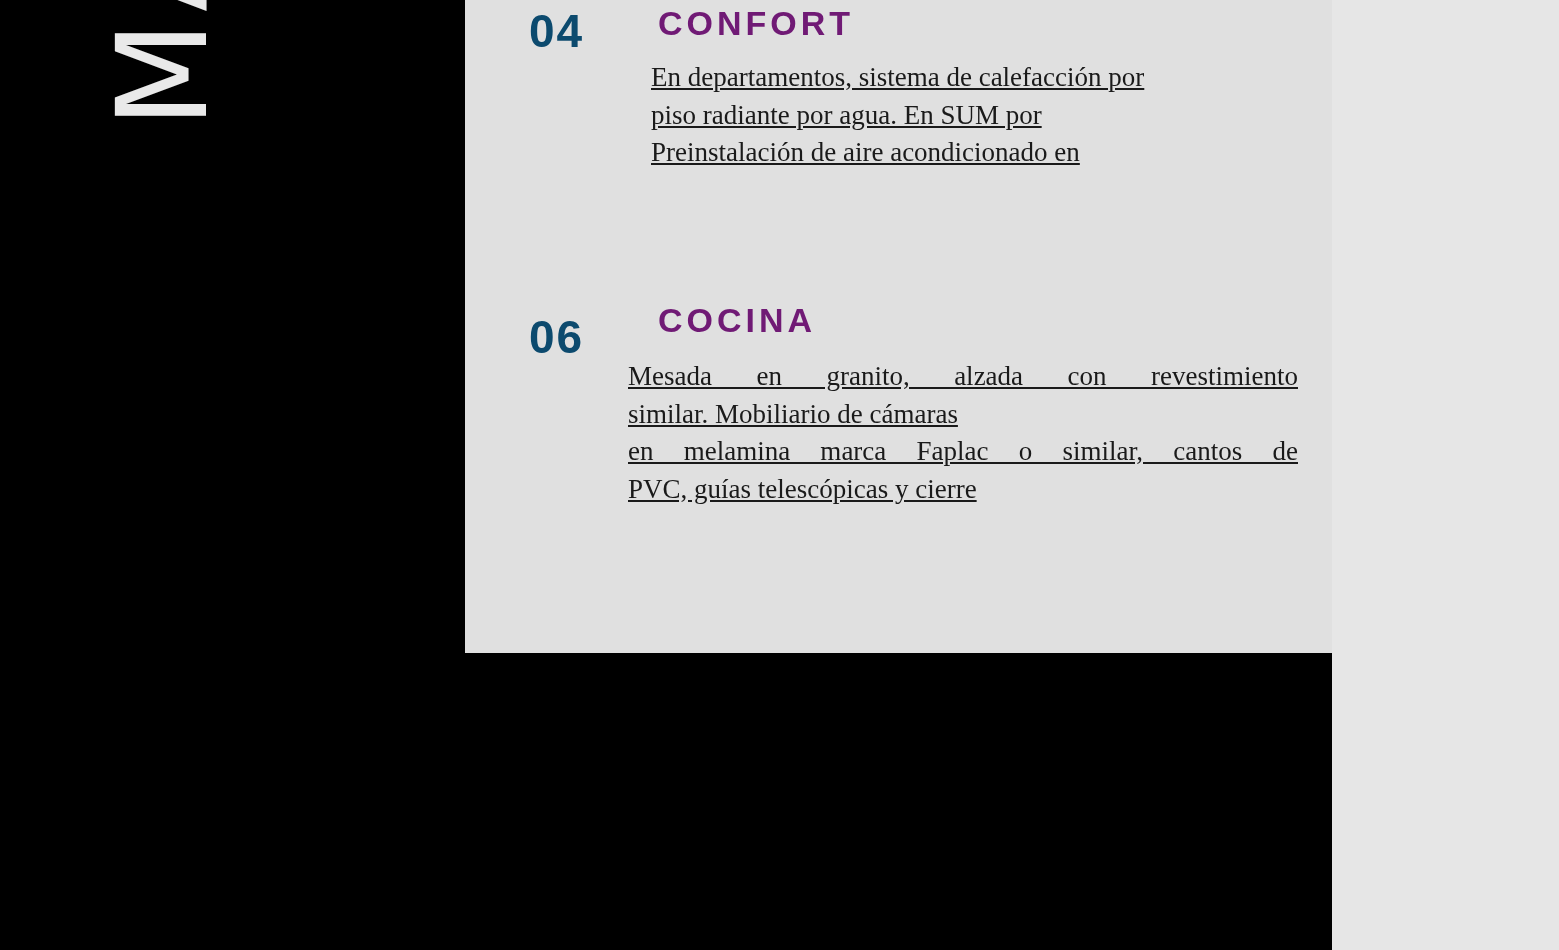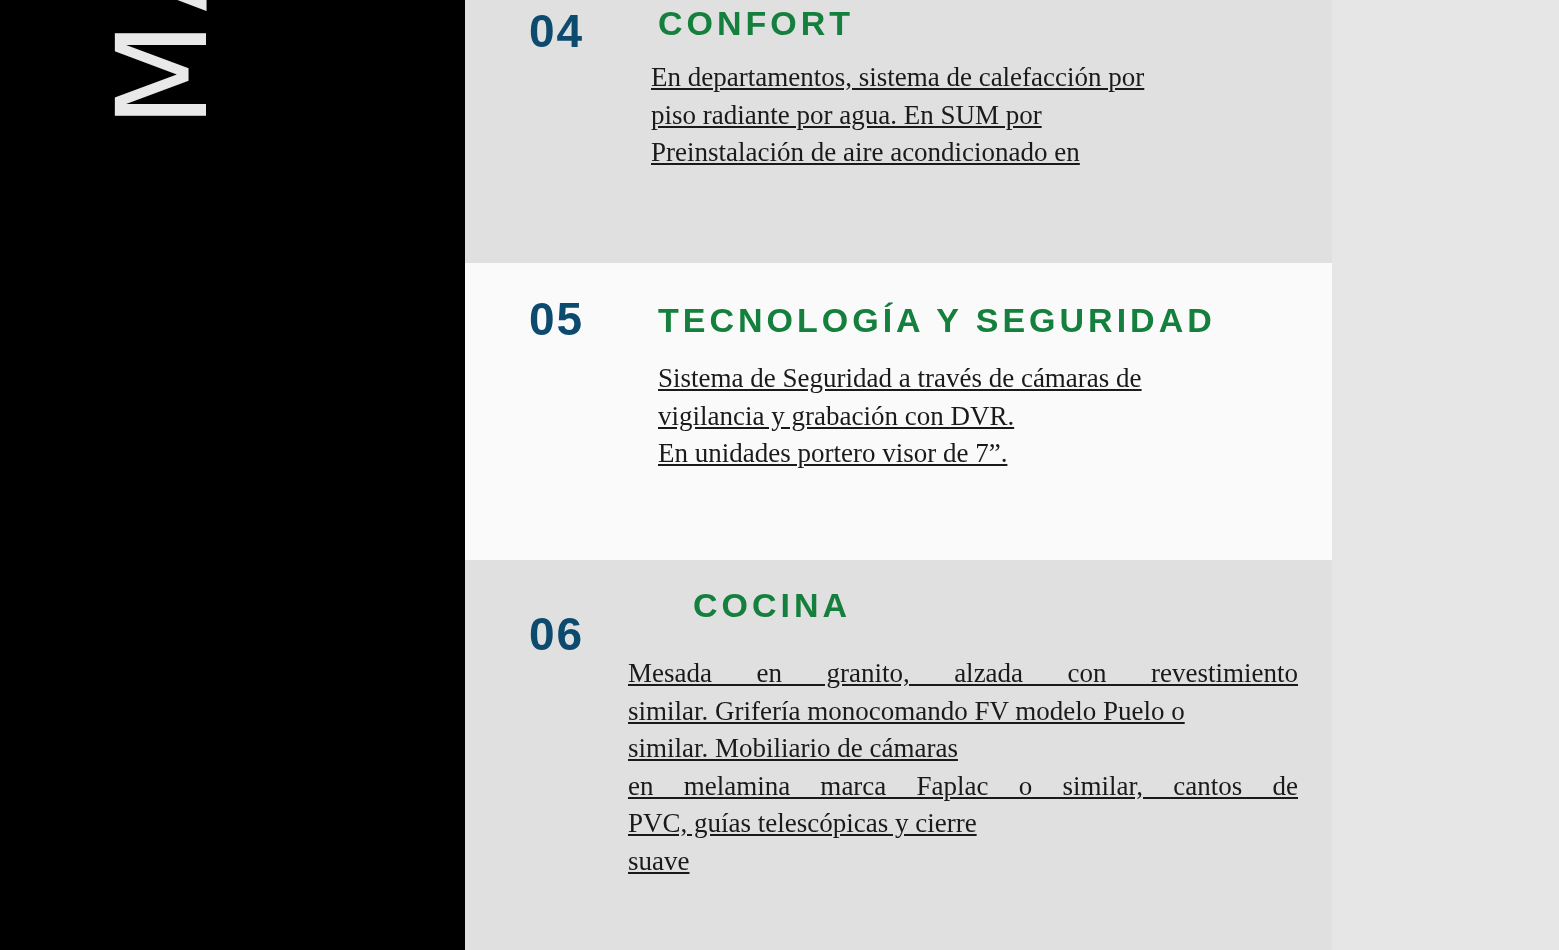--- a/index.html
+++ b/index.html
@@ -67,29 +67,29 @@
     letter-spacing: 2px;
     color: #0c4a6e;
   }
   .sec-title {
     position: absolute;
     left: 193px;
     font-weight: 800;
     font-size: 34px;
     line-height: 1;
     letter-spacing: 4px;
-    color: #15803d;
+    color: #701a75;
     white-space: nowrap;
   }
   .panel-04 .sec-num   { top: 8px; }
   .panel-04 .sec-title { top: 6px; }
   .panel-05 .sec-num   { top: 33px; }
   .panel-05 .sec-title { top: 40px; }
   .panel-06 .sec-num   { top: 51px; }
-  .panel-06 .sec-title { top: 28px; margin-left: 35px; }
+  .panel-06 .sec-title { top: 40px; }
 
   .body-block {
     position: absolute;
     font-family: "Liberation Serif", serif;
     font-size: 27px;
     line-height: 37.5px;
     color: #1a1a1a;
     text-decoration: underline;
   }
   .panel-04 .body-block { left: 186px; top: 59px;  width: 606px; }
@@ -119,37 +119,26 @@
     <section class="panel gray panel-04">
       <div class="sec-num">04</div>
       <h2 class="sec-title">CONFORT</h2>
       <div class="body-block">
         <div class="line">En departamentos, sistema de calefacción por</div>
         <div class="line">piso radiante por agua. En SUM por</div>
         <div class="line">Preinstalación de aire acondicionado en</div>
       </div>
     </section>
 
-    <section class="panel white panel-05">
-      <div class="sec-num">05</div>
-      <h2 class="sec-title">TECNOLOGÍA Y SEGURIDAD</h2>
-      <div class="body-block">
-        <div class="line">Sistema de Seguridad a través de cámaras de</div>
-        <div class="line">vigilancia y grabación con DVR.</div>
-        <div class="line">En unidades portero visor de 7”.</div>
-      </div>
-    </section>
 
     <section class="panel gray panel-06">
       <div class="sec-num">06</div>
       <h2 class="sec-title">COCINA</h2>
       <div class="body-block">
         <div class="line justified">Mesada en granito, alzada con revestimiento</div>
-        <div class="line">similar. Grifería monocomando FV modelo Puelo o</div>
         <div class="line">similar. Mobiliario de cámaras</div>
         <div class="line justified">en melamina marca Faplac o similar, cantos de</div>
         <div class="line">PVC, guías telescópicas y cierre</div>
-        <div class="line">suave</div>
       </div>
     </section>
 
   </div>
 </div>
 
 </body></html>

